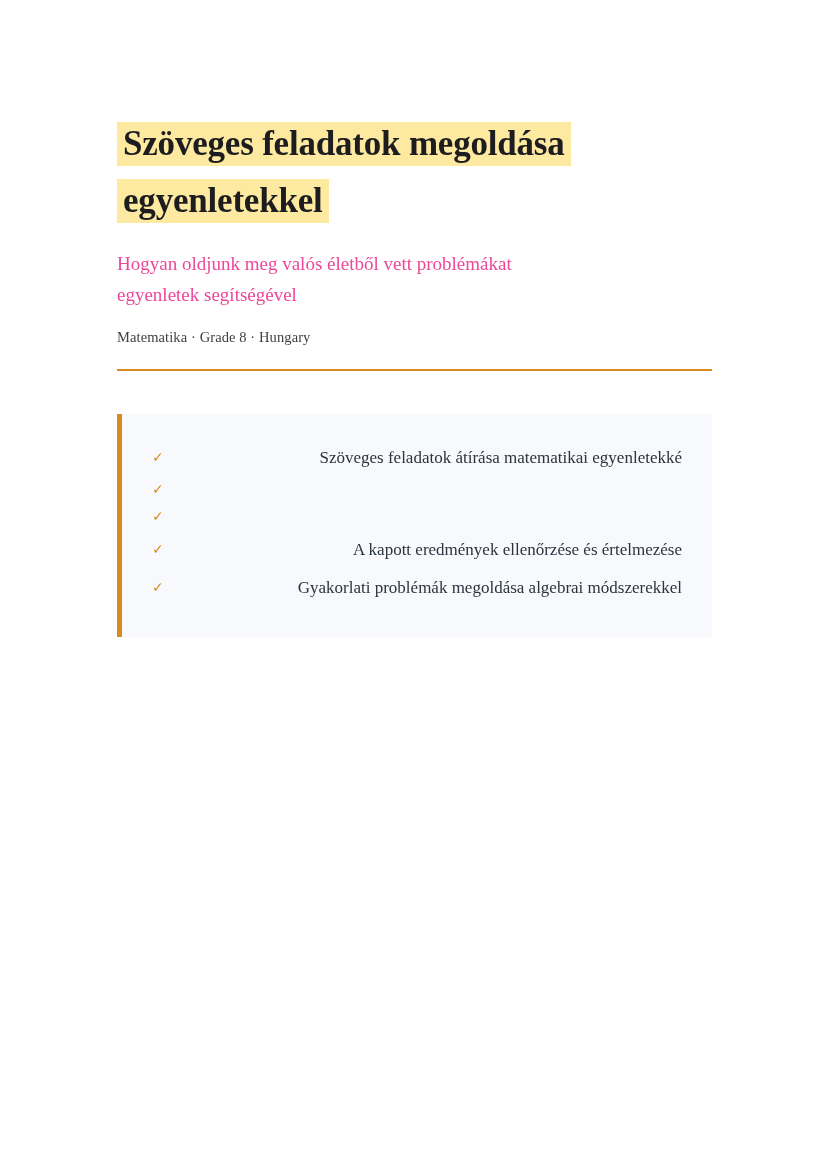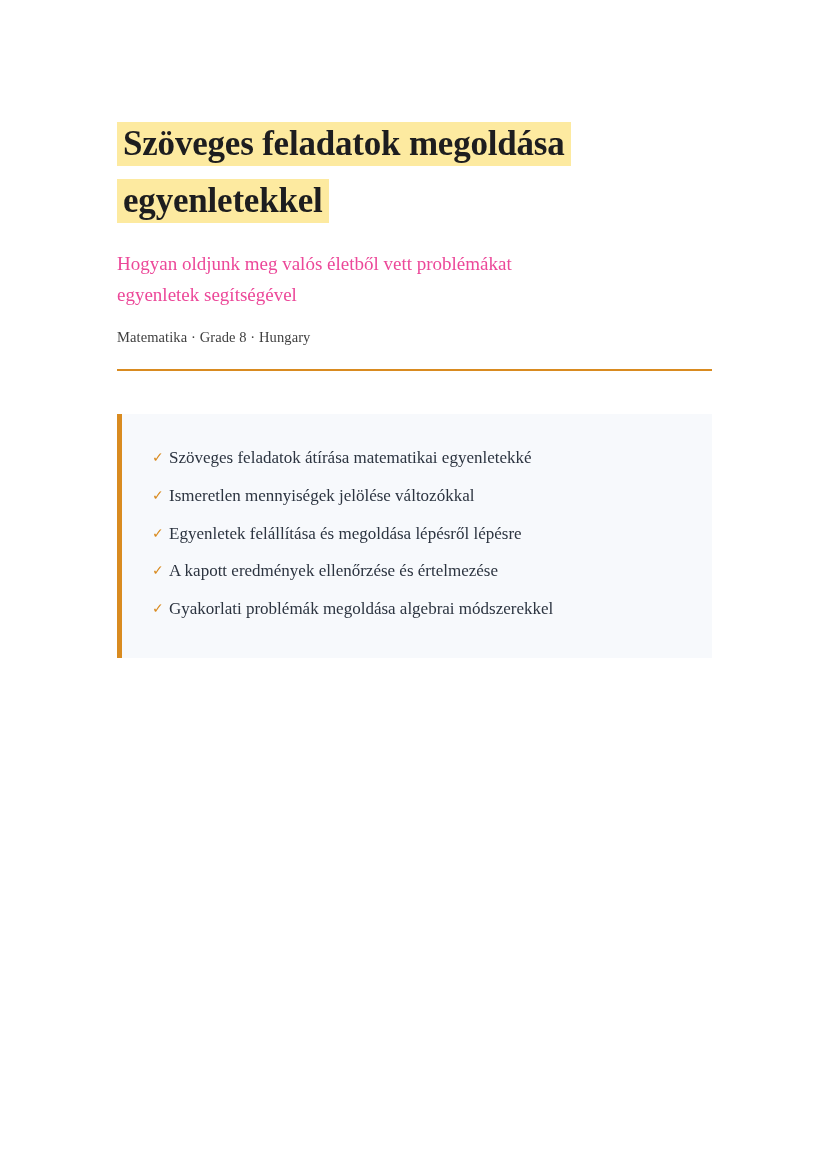--- a/index.html
+++ b/index.html
@@ -91,20 +91,21 @@
     flex: 0 0 auto;
     width: 17px;
     color: #d98b20;
     font-size: 14px;
     line-height: 1;
     position: relative;
     top: -1px;
   }
   .item-text {
     flex: 1 1 auto;
+    text-align: right;
   }
 </style>
 </head>
 <body>
 
 <div class="page">
 
   <h1 class="doc-title"><span class="hl">Szöveges feladatok megoldása egyenletekkel</span></h1>
 
   <p class="doc-subtitle">Hogyan oldjunk meg valós életből vett problémákat egyenletek segítségével</p>
@@ -114,25 +115,23 @@
   <div class="rule"></div>
 
   <section class="callout">
     <ul class="callout-list">
       <li>
         <span class="check">✓</span>
         <span class="item-text">Szöveges feladatok átírása matematikai egyenletekké</span>
       </li>
       <li>
         <span class="check">✓</span>
-        <span class="item-text">Ismeretlen mennyiségek jelölése változókkal</span>
       </li>
       <li>
         <span class="check">✓</span>
-        <span class="item-text">Egyenletek felállítása és megoldása lépésről lépésre</span>
       </li>
       <li>
         <span class="check">✓</span>
         <span class="item-text">A kapott eredmények ellenőrzése és értelmezése</span>
       </li>
       <li>
         <span class="check">✓</span>
         <span class="item-text">Gyakorlati problémák megoldása algebrai módszerekkel</span>
       </li>
     </ul>

